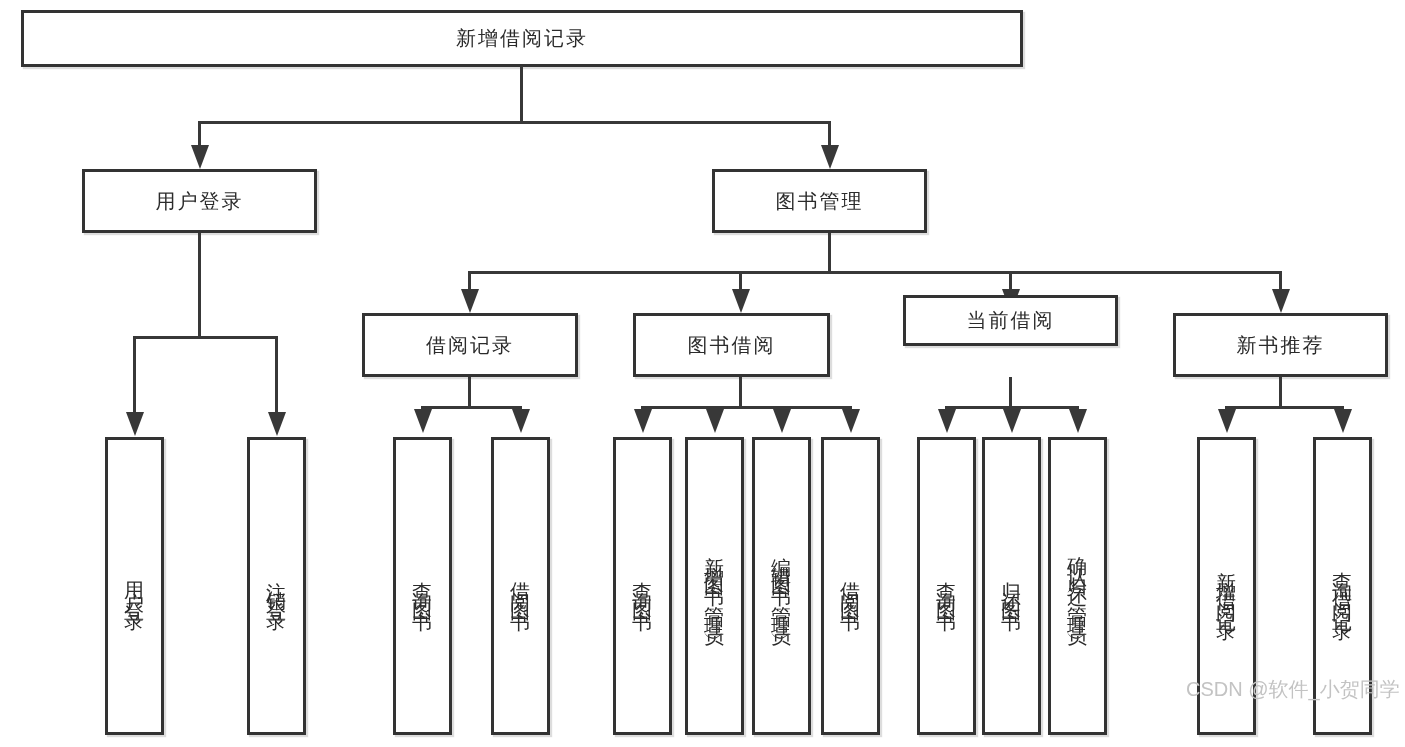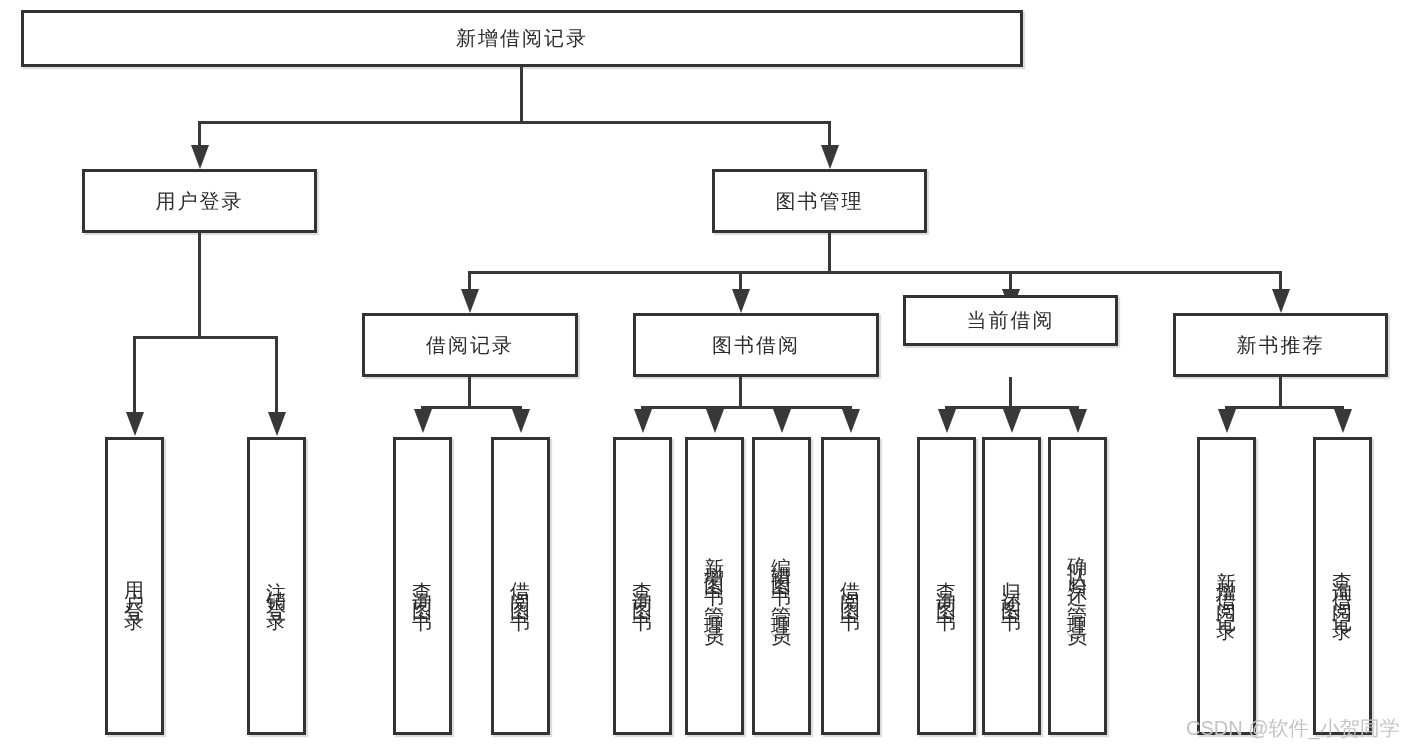--- a/index.html
+++ b/index.html
@@ -37,21 +37,21 @@
   .ah {
     position: absolute;
     width: 0; height: 0;
     border-left: 9px solid transparent;
     border-right: 9px solid transparent;
     border-top: 24px solid #383838;
   }
   .watermark {
     position: absolute;
     left: 1186px;
-    top: 715px;
+    top: 676px;
     font-size: 20px;
     color: #c3c3c3;
     white-space: nowrap;
     z-index: 5;
   }
 </style>
 </head>
 <body>
 
 <div class="canvas">
@@ -88,21 +88,21 @@
   <div class="vl" style="left:739px;top:271px;height:20px"></div>
   <div class="ah" style="left:732px;top:289px"></div>
   <div class="vl" style="left:1009px;top:271px;height:20px"></div>
   <div class="ah" style="left:1002px;top:289px"></div>
   <div class="vl" style="left:1279px;top:271px;height:20px"></div>
   <div class="ah" style="left:1272px;top:289px"></div>
 
   <div class="node" style="left:362px;top:313px;width:216px;height:64px">
     <span>借阅记录</span>
   </div>
-  <div class="node" style="left:633px;top:313px;width:246px;height:64px">
+  <div class="node" style="left:633px;top:313px;width:197px;height:64px">
     <span>图书借阅</span>
   </div>
   <div class="node" style="left:903px;top:295px;width:215px;height:51px">
     <span>当前借阅</span>
   </div>
   <div class="node" style="left:1173px;top:313px;width:215px;height:64px">
     <span>新书推荐</span>
   </div>
 
   <div class="vl" style="left:468px;top:377px;height:32px"></div>

